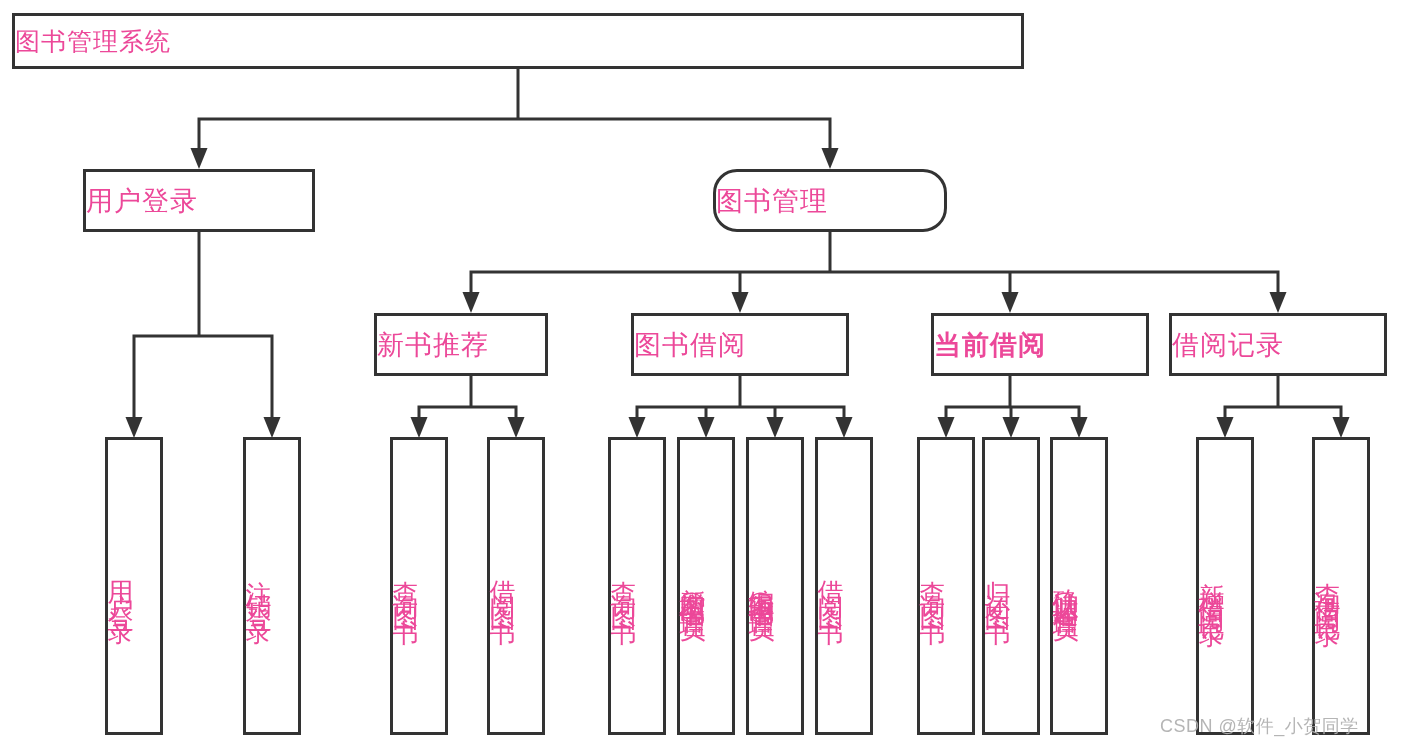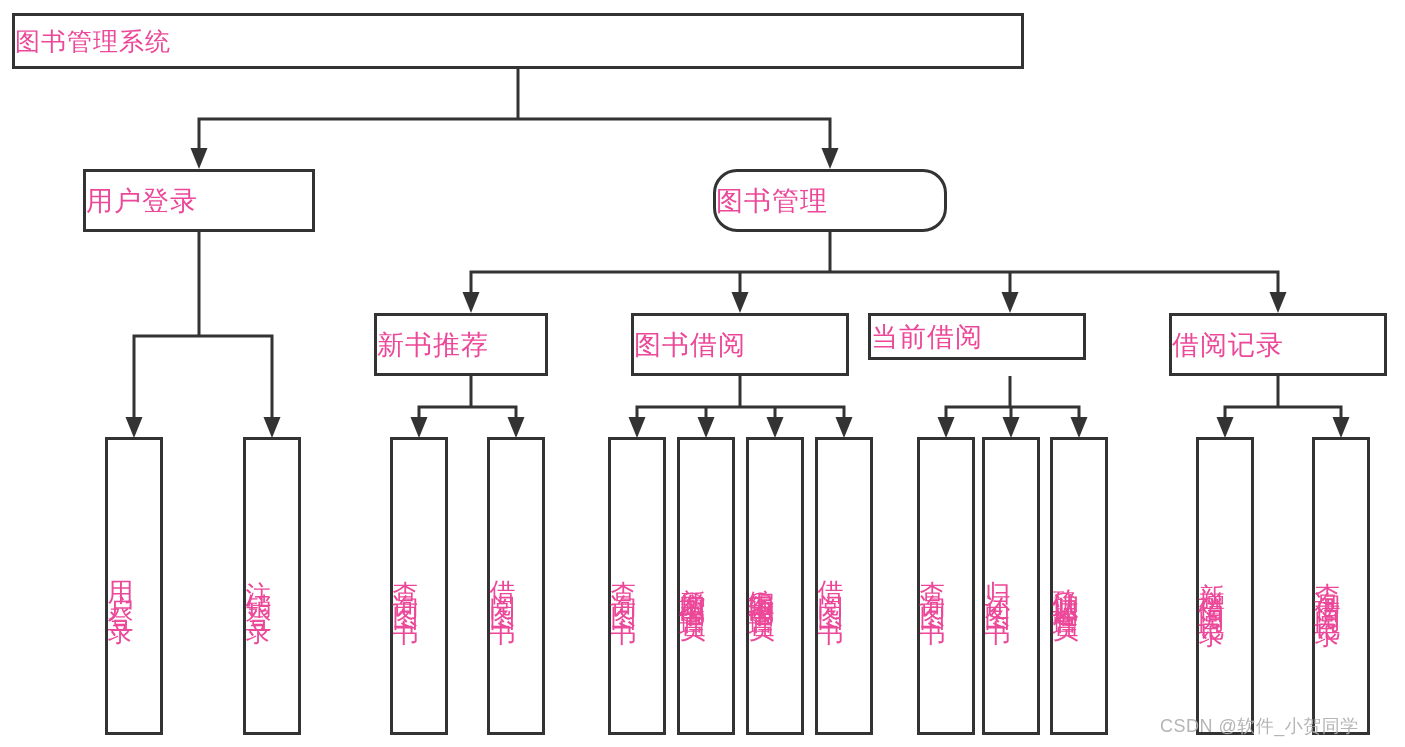--- a/index.html
+++ b/index.html
@@ -117,21 +117,21 @@
   <div class="node" style="left:713px; top:169px; width:234px; height:63px;border-radius:24px;">
     <span class="hlabel">图书管理</span>
   </div>
 
   <div class="node" style="left:374px; top:313px; width:174px; height:63px;">
     <span class="hlabel">新书推荐</span>
   </div>
   <div class="node" style="left:631px; top:313px; width:218px; height:63px;">
     <span class="hlabel">图书借阅</span>
   </div>
-  <div class="node" style="left:868px; top:313px; width:218px; height:47px;">
+  <div class="node" style="left:931px; top:313px; width:218px; height:63px;font-weight:bold;">
     <span class="hlabel">当前借阅</span>
   </div>
   <div class="node" style="left:1169px; top:313px; width:218px; height:63px;">
     <span class="hlabel">借阅记录</span>
   </div>
 
   <div class="node leaf v4" style="left:105px; top:437px; width:58px; height:298px;">
     <span>用户登录</span>
   </div>
   <div class="node leaf v4" style="left:243px; top:437px; width:58px; height:298px;">

